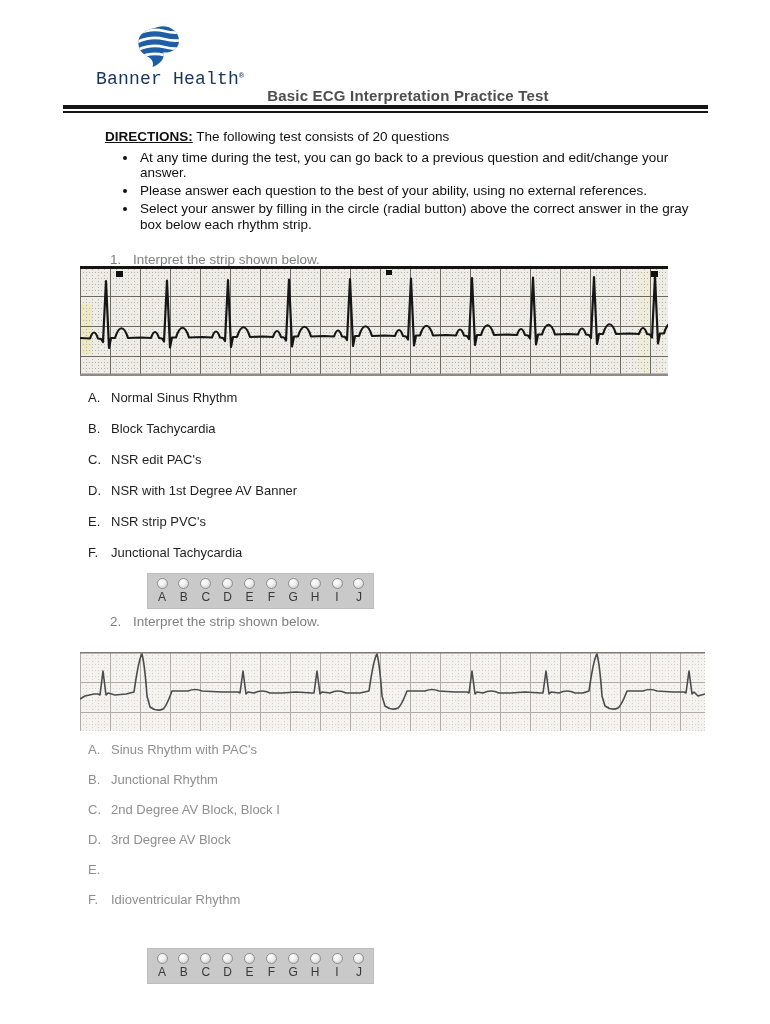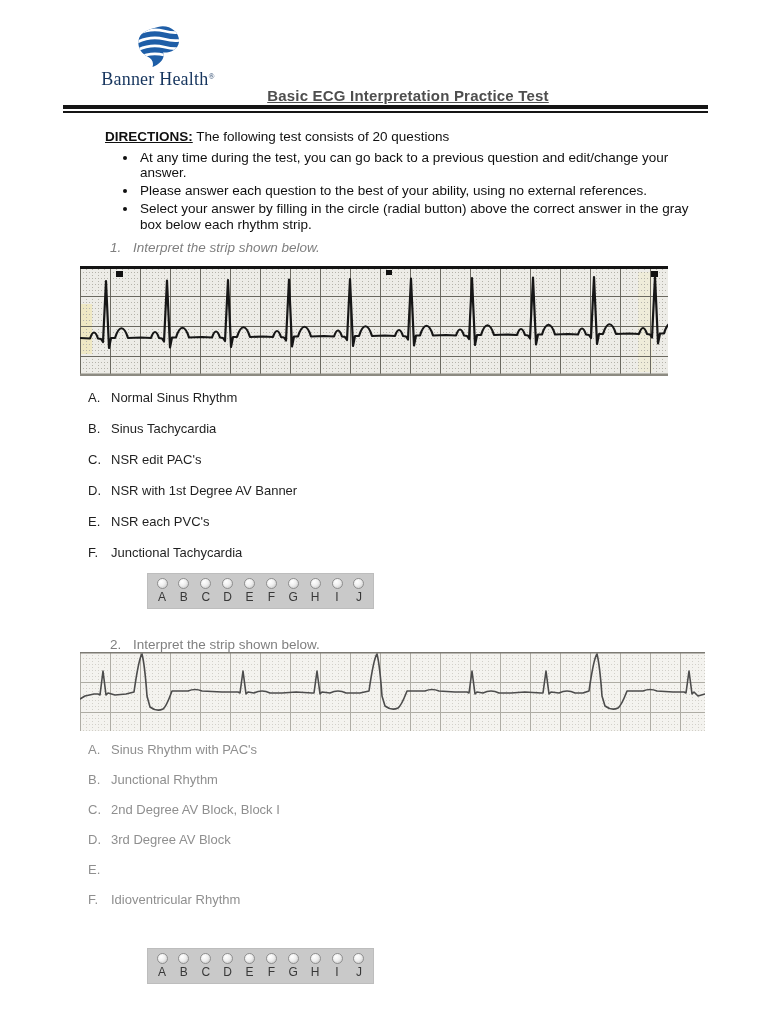--- a/index.html
+++ b/index.html
@@ -5,44 +5,44 @@
   * { margin:0; padding:0; box-sizing:border-box; }
   html,body { background:#ffffff; }
   .page {
     position:relative; width:770px; height:1024px; background:#fff;
     font-family:"Liberation Sans", sans-serif; color:#222; overflow:hidden;
   }
   
   .logo { position:absolute; left:96px; top:26px; width:124px; text-align:center; }
   .logo-icon { display:block; margin:0 auto 1px auto; }
   .logo-text {
-    font-family:Liberation Serif, serif; font-size:18px; letter-spacing:.2px;
+    font-family:Liberation Mono, monospace; font-size:18px; letter-spacing:.2px;
     color:var(--logo-text,#16355e); white-space:nowrap;
   }
   .logo-text sup { font-size:8px; vertical-align:6px; }
   .doc-title {
     position:absolute; left:108px; right:62px; top:87px; text-align:center;
-    font-size:15px; font-weight:bold; color:var(--title-gray,#4e4e4e); letter-spacing:.2px;text-decoration:underline;
+    font-size:15px; font-weight:bold; color:var(--title-gray,#4e4e4e); letter-spacing:.2px;
   }
   .rule { position:absolute; left:63px; right:62px; top:105px; }
   .rule .thick { height:4px; background:#151515; }
   .rule .thin  { height:2px; background:#151515; margin-top:2px; }
 
   
   .directions { position:absolute; left:105px; top:129px; width:598px; font-size:13.5px; line-height:15.5px; color:#101010; }
   .directions-head { margin-bottom:5px; }
   .directions-label { font-weight:bold; text-decoration:underline; }
   .directions ul { list-style:disc outside; padding-left:33px; }
   .directions li { margin-bottom:2.5px; padding-left:2px; }
 
   
   .q-head { position:absolute; font-size:13.5px; color:var(--question-gray,#7f7f7f); }
   .q-head .q-num { display:inline-block; width:23px; }
-  .q1-head { left:110px; top:240px;font-style:italic; }
-  .q2-head { left:110px; top:637px; }
+  .q1-head { left:110px; top:252px; }
+  .q2-head { left:110px; top:614px; }
 
   .strip { position:absolute; display:block; }
   .strip-1 { left:80px; top:266px; }
   .strip-2 { left:80px; top:652px; }
 
   .options { position:absolute; left:88px; }
   .options-1 { top:389px; color:var(--option-black,#222222); }
   .options-2 { top:741px; color:var(--option-gray,#8f8f8f); }
   .opt-row { display:flex; font-size:13px; line-height:17px; }
   .options-1 .opt-row { margin-bottom:14px; }
@@ -143,33 +143,33 @@
          l10 .5 q4 -12 8 0 l3 .5 l2 3 l3 -61 l3 67 l2 -10 l4 0 c4 -13 9 -13 13 0 l13 -.5"></path>
   </svg>
 
   <div class="options options-1">
     <div class="opt-row">
         <span class="opt-letter">A.</span>
         <span>Normal Sinus Rhythm</span>
       </div>
     <div class="opt-row">
         <span class="opt-letter">B.</span>
-        <span>Sinus Tachycardia</span>
+        <span>Block Tachycardia</span>
       </div>
     <div class="opt-row">
         <span class="opt-letter">C.</span>
         <span>NSR edit PAC's</span>
       </div>
     <div class="opt-row">
         <span class="opt-letter">D.</span>
         <span>NSR with 1st Degree AV Banner</span>
       </div>
     <div class="opt-row">
         <span class="opt-letter">E.</span>
-        <span>NSR each PVC's</span>
+        <span>NSR strip PVC's</span>
       </div>
     <div class="opt-row">
         <span class="opt-letter">F.</span>
         <span>Junctional Tachycardia</span>
       </div>
   </div>
 
   <div class="answer-box box-1">
     <div class="choice-cell">
         <span class="radio"></span>

